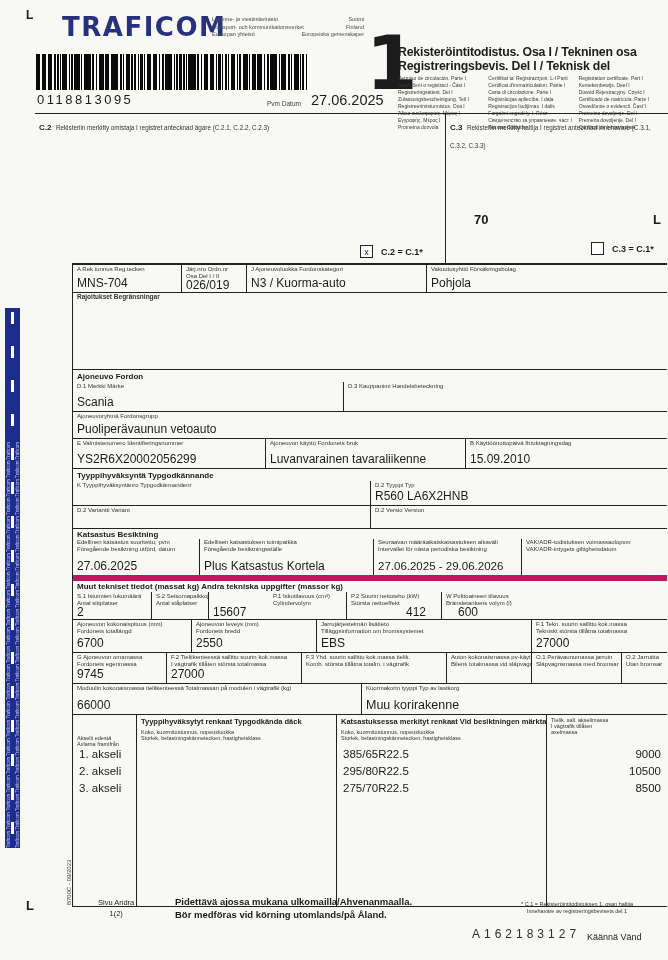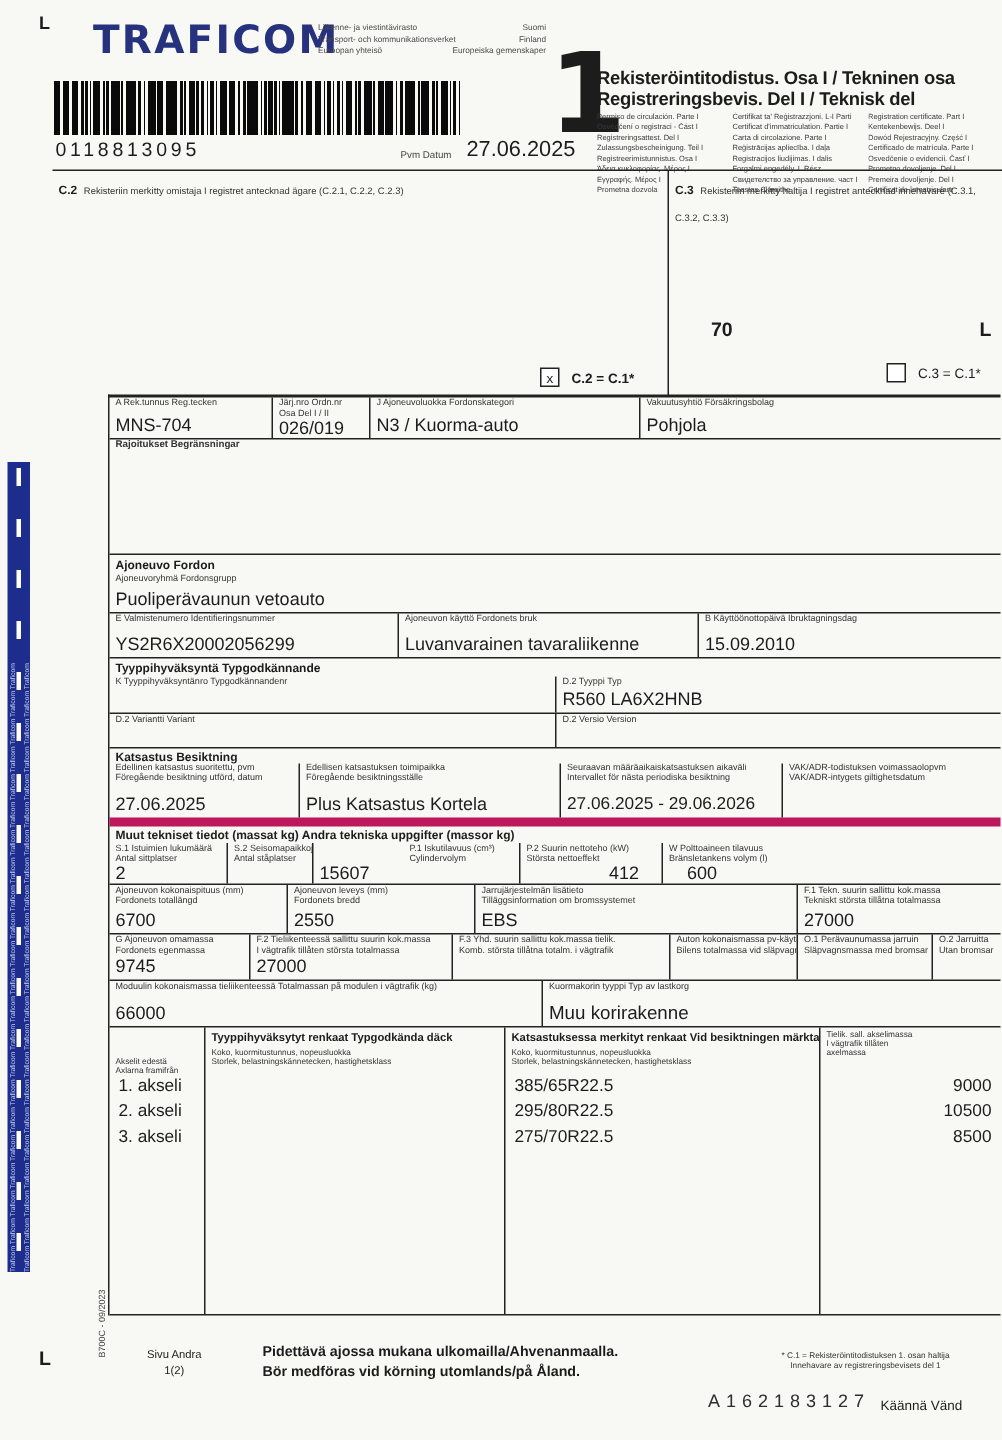--- a/index.html
+++ b/index.html
@@ -42,21 +42,21 @@
   #owner .half{padding:2px 4px;box-sizing:border-box;}
   #c2-cell{width:410px;}
   #c3-cell{flex:1;border-left:1px solid #222;position:relative;}
   .sec-prefix{font-weight:bold;font-size:8px;}
   .sec-rest{font-size:6.3px;color:#333;}
   #c3-70{position:absolute;left:28px;top:98px;font-size:13px;font-weight:bold;}
   #c3-L{position:absolute;right:7px;top:98px;font-size:13px;font-weight:bold;}
   .checkbox{width:13px;height:13px;border:1px solid #222;background:#fff;font-size:9px;
             line-height:13px;text-align:center;box-sizing:border-box;}
   #cb1{left:360px;top:245px;} #cb1-lbl{left:381px;top:247px;font-size:9px;font-weight:bold;}
-  #cb2{left:591px;top:242px;} #cb2-lbl{left:612px;top:244px;font-size:9px;font-weight:normal;}
+  #cb2{left:591px;top:242px;} #cb2-lbl{left:612px;top:244px;font-size:9px;font-weight:bold;}
 
   
   #form{left:72px;top:263px;width:594px;border-top:2px solid #222;border-left:1px solid #222;
         box-sizing:content-box;background:transparent;}
   .frow{display:flex;border-bottom:1px solid #222;box-sizing:border-box;}
   .frow.nb{border-bottom:none;}
   .c{border-left:1px solid #222;padding:1px 2px 1px 4px;box-sizing:border-box;
      display:flex;flex-direction:column;overflow:hidden;}
   .c:first-child{border-left:none;}
   .l{font-size:6px;line-height:6.6px;color:#333;white-space:nowrap;}
@@ -199,20 +199,30 @@
   <div class="frow h77">
     <div class="c" style="flex:1">
       <div class="l" style="font-weight:bold;font-size:6.5px">Rajoitukset  Begränsningar</div>
       <div class="v"></div>
     </div>
   </div>
 
   <div class="frow nb">
     <div class="sh" style="width:100%">Ajoneuvo  Fordon</div>
   </div>
+  <div class="frow h30">
+    <div class="c" style="width:270px">
+      <div class="l">D.1 Merkki  Märke</div>
+      <div class="v">Scania</div>
+    </div>
+    <div class="c" style="flex:1">
+      <div class="l">D.3  Kauppanimi  Handelsbeteckning</div>
+      <div class="v"></div>
+    </div>
+  </div>
   <div class="frow h27">
     <div class="c" style="flex:1">
       <div class="l">Ajoneuvoryhmä  Fordonsgrupp</div>
       <div class="v">Puoliperävaunun vetoauto</div>
     </div>
   </div>
   <div class="frow h30">
     <div class="c" style="width:192px">
       <div class="l">E  Valmistenumero  Identifieringsnummer</div>
       <div class="v">YS2R6X20002056299</div>

